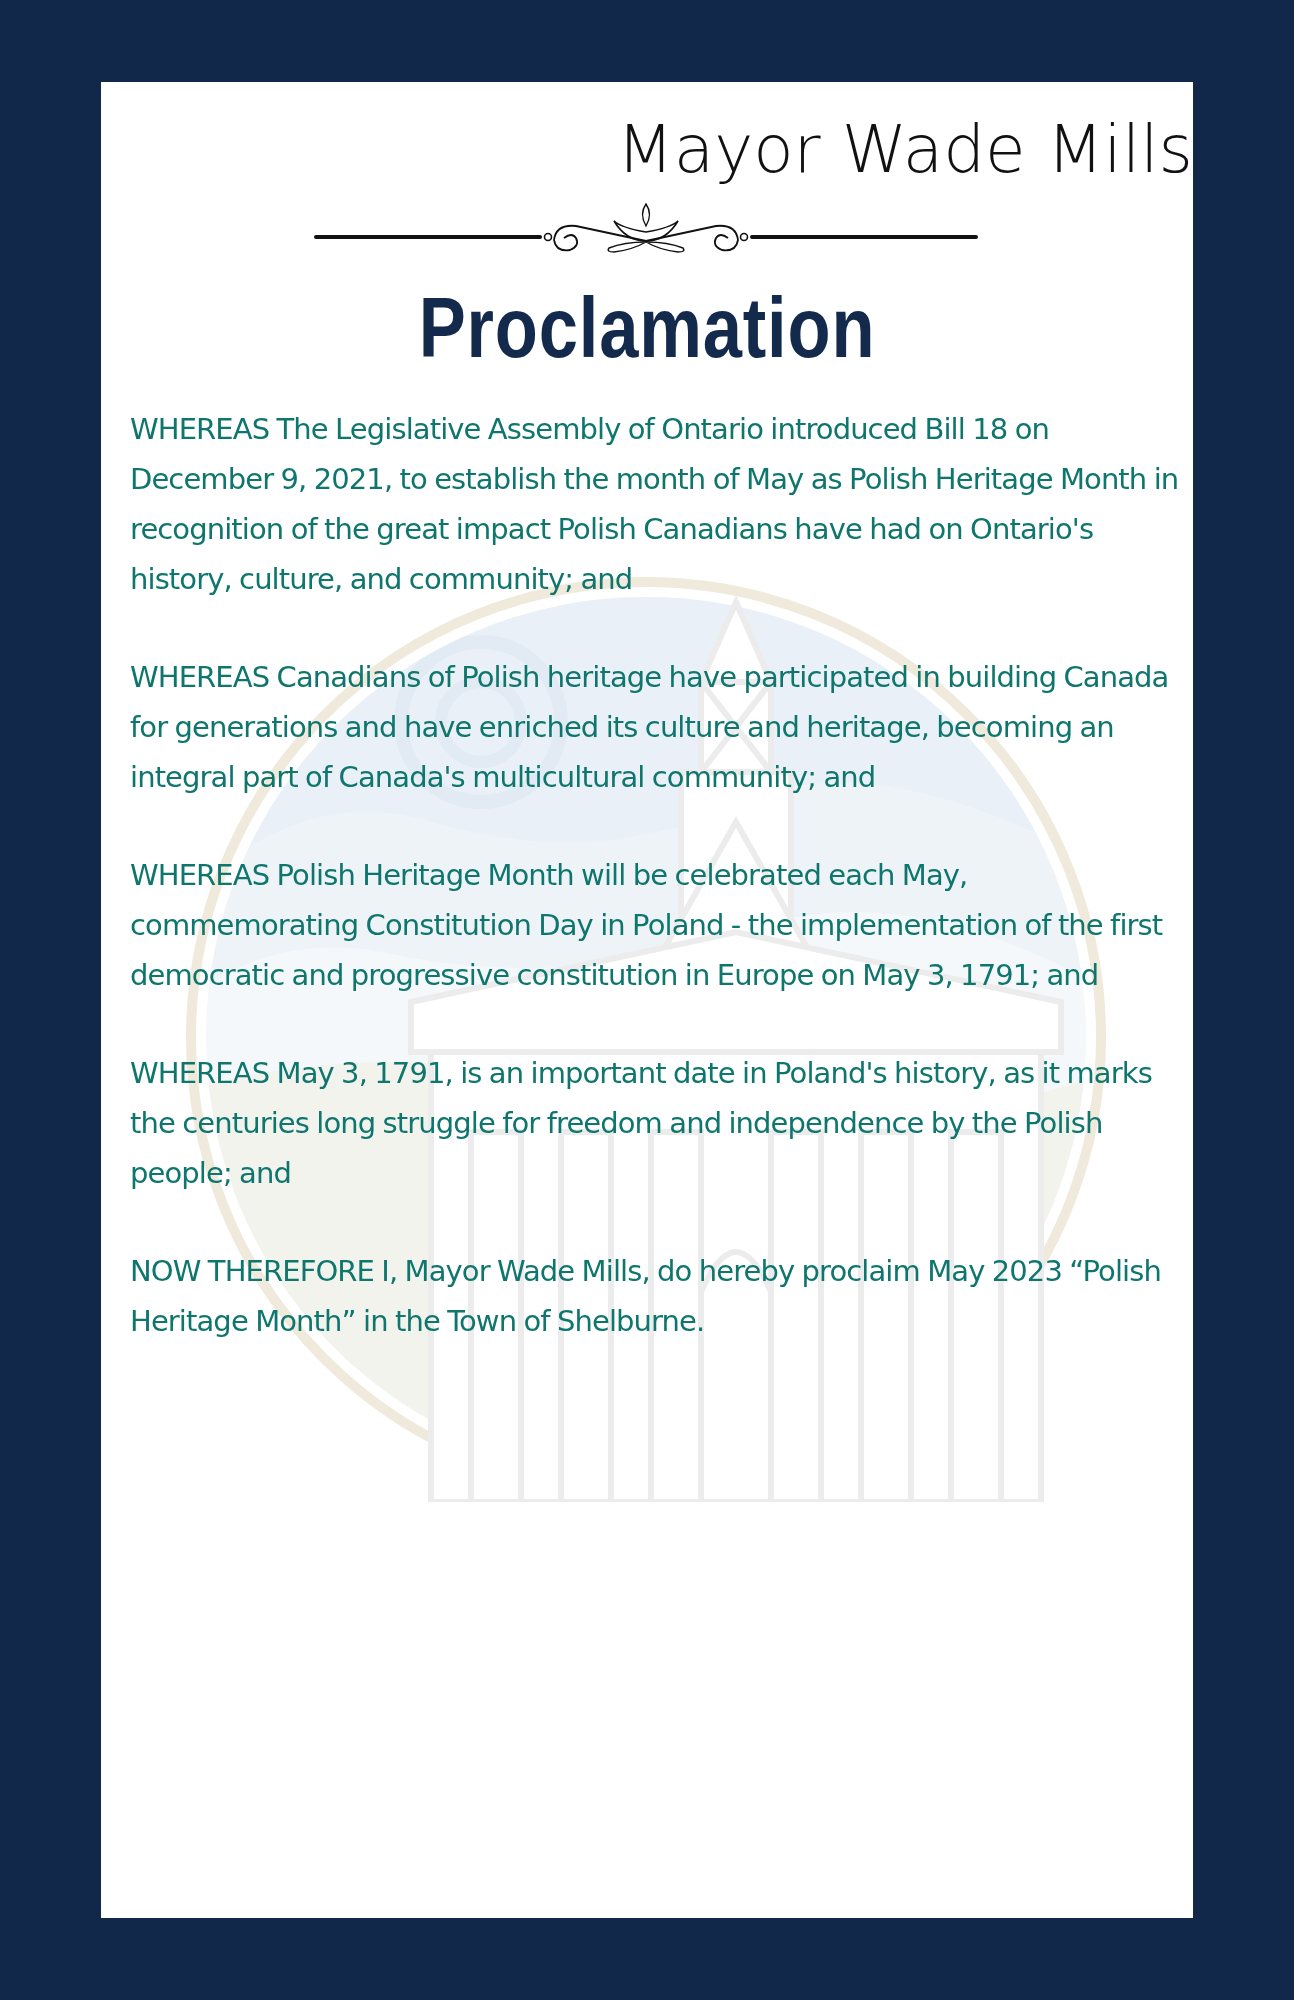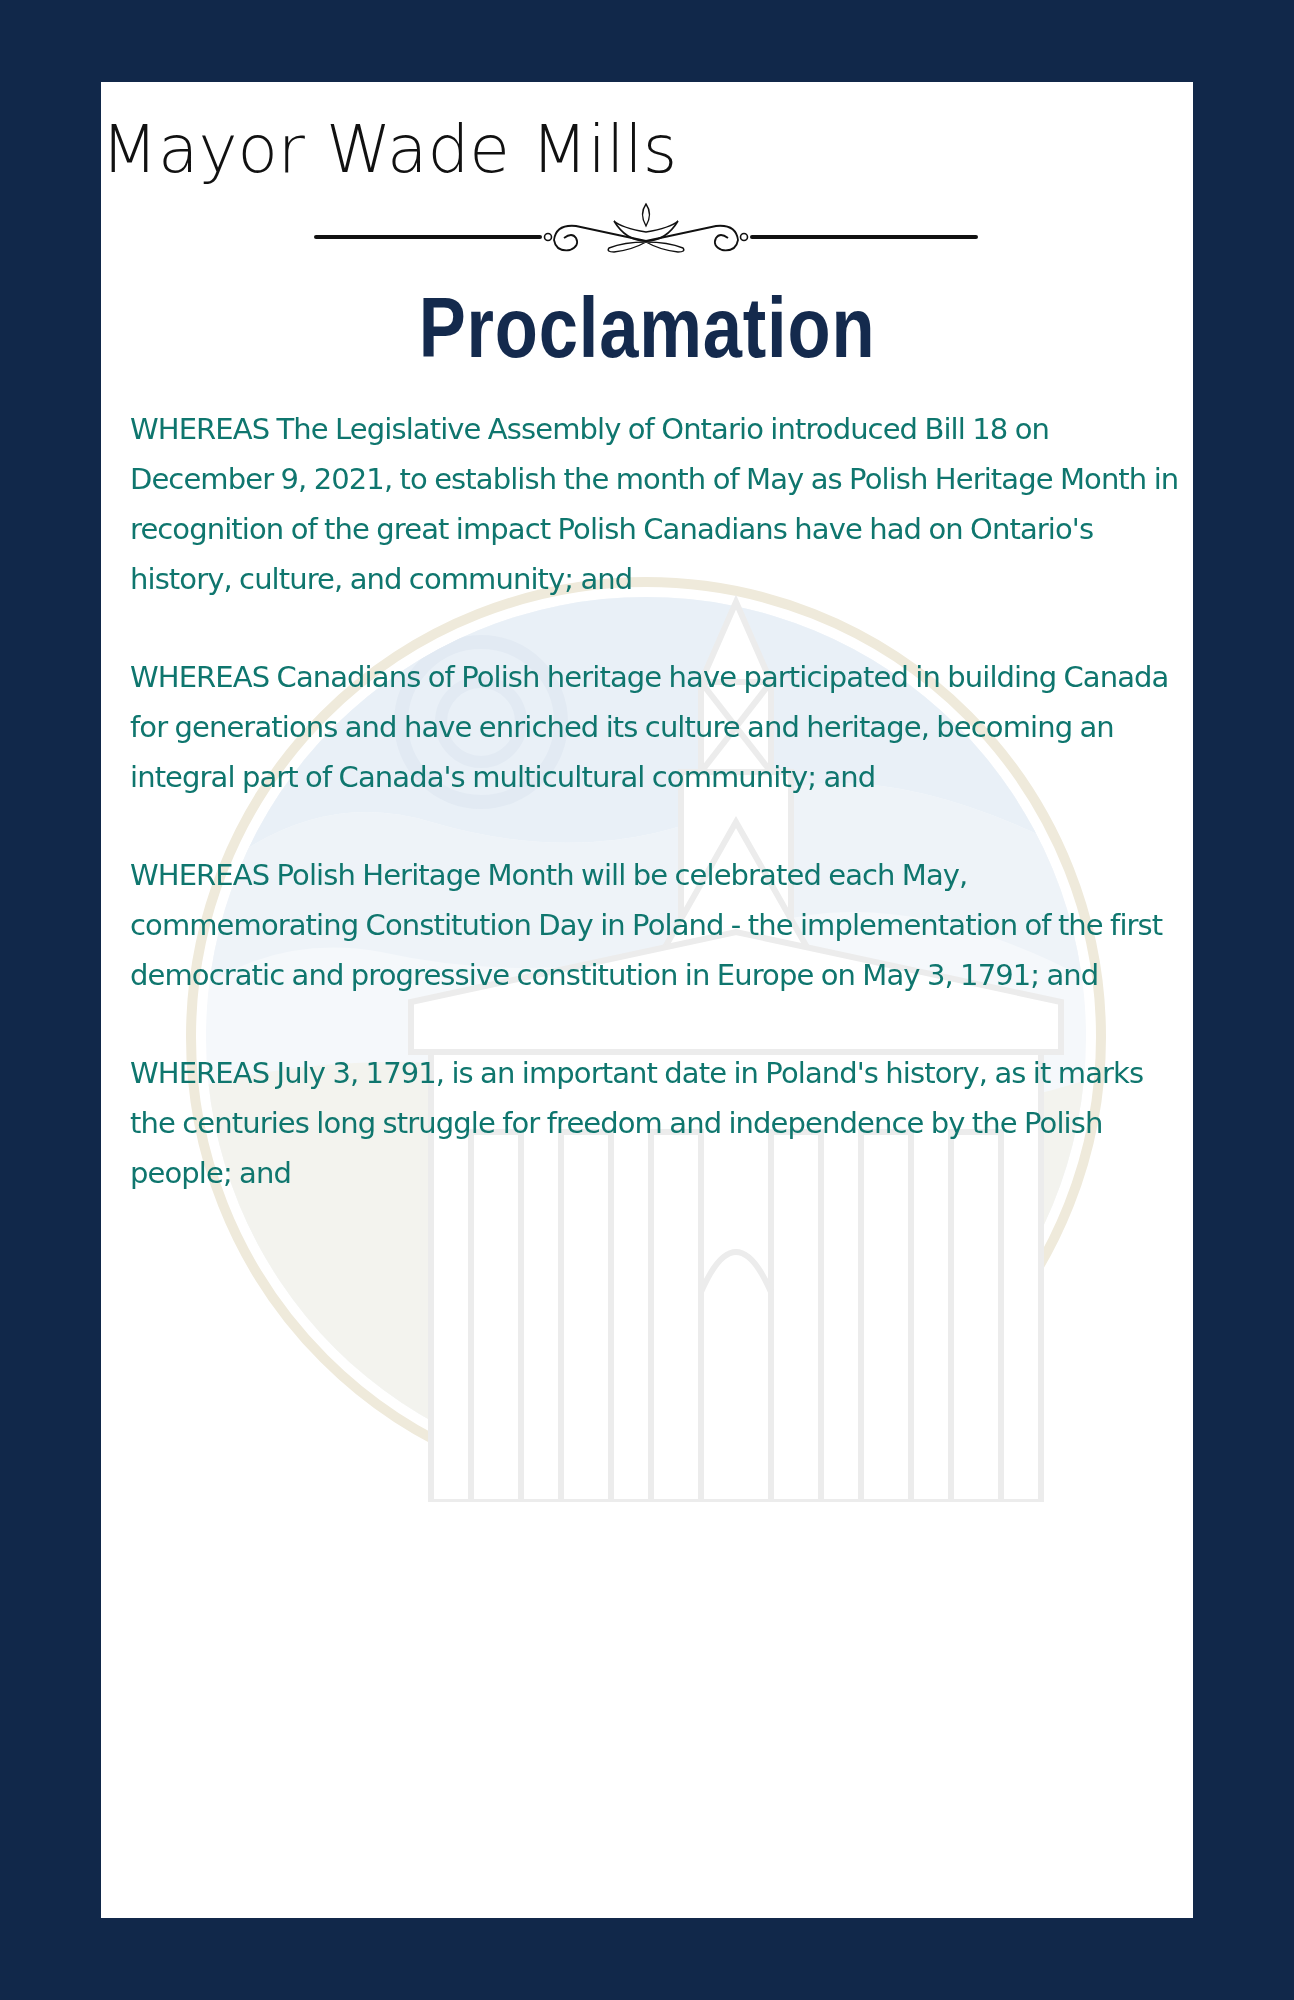--- a/index.html
+++ b/index.html
@@ -29,21 +29,21 @@
       top: 490px;
       width: 930px;
       height: 930px;
       pointer-events: none;
     }
     .mayor-title {
       position: absolute;
       left: 0;
       right: 0;
       top: 32px;
-      text-align: left;
+      text-align: right;
       font-family: "DejaVu Sans", sans-serif;
       font-weight: 300;
       font-size: 66px;
       letter-spacing: 0px;
       color: #111111;
       margin: 0;
       line-height: 1.1;
     }
     .ornament {
       position: absolute;
@@ -138,15 +138,16 @@
       <path d="M332,46 Q354,46 369,52 Q372,56 364,56 Q346,54 332,46 Z" stroke-width="1.4"></path>
     </g>
   </svg>
 
   <h2 class="doc-title">Proclamation</h2>
 
   <div class="body-text">
     <p>WHEREAS The Legislative Assembly of Ontario introduced Bill 18 on December 9, 2021, to establish the month of May as Polish Heritage Month in recognition of the great impact Polish Canadians have had on Ontario's history, culture, and community; and</p>
     <p>WHEREAS Canadians of Polish heritage have participated in building Canada for generations and have enriched its culture and heritage, becoming an integral part of Canada's multicultural community; and</p>
     <p>WHEREAS Polish Heritage Month will be celebrated each May, commemorating Constitution Day in Poland - the implementation of the first democratic and progressive constitution in Europe on May 3, 1791; and</p>
-    <p>WHEREAS July 3, 1791, is an important date in Poland's history, as it marks the centuries long struggle for freedom and independence by the Polish people; and</p>
+    <p>WHEREAS May 3, 1791, is an important date in Poland's history, as it marks the centuries long struggle for freedom and independence by the Polish people; and</p>
+    <p>NOW THEREFORE I, Mayor Wade Mills, do hereby proclaim May 2023 “Polish Heritage Month” in the Town of Shelburne.</p>
   </div>
 </div>
 
 </body></html>

